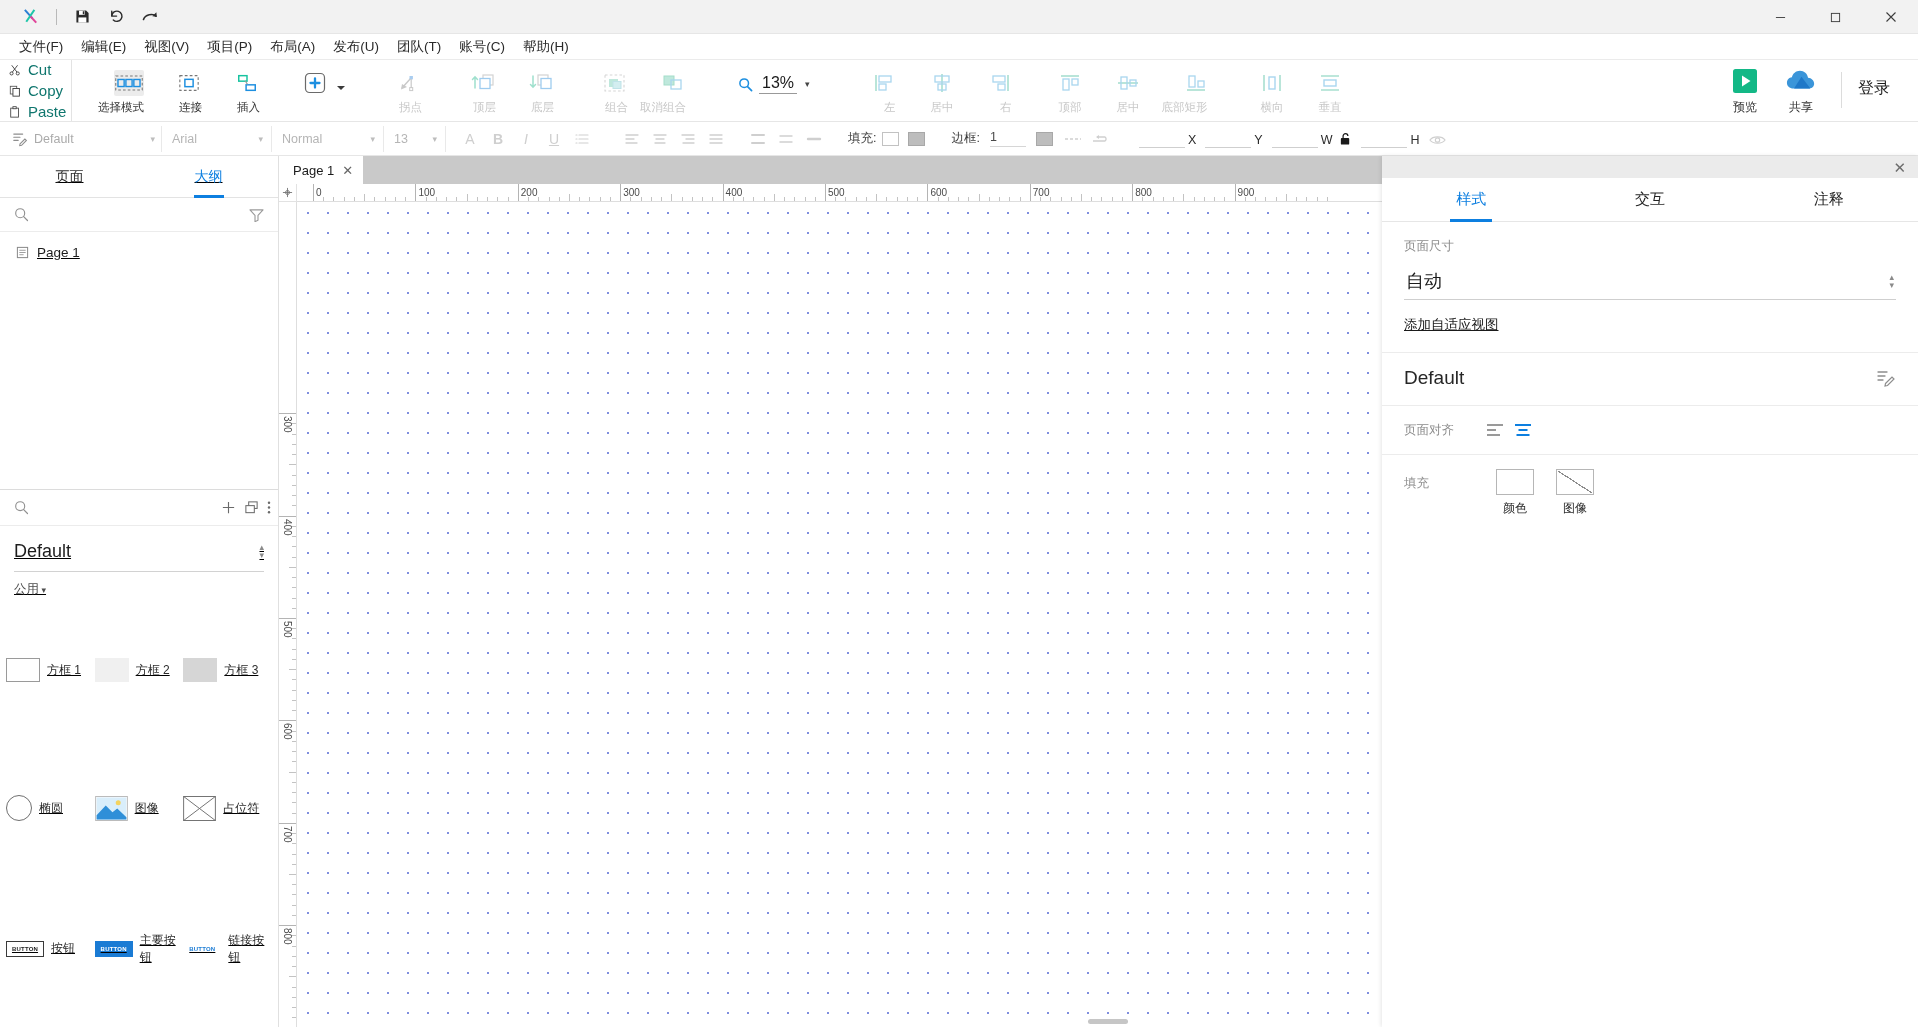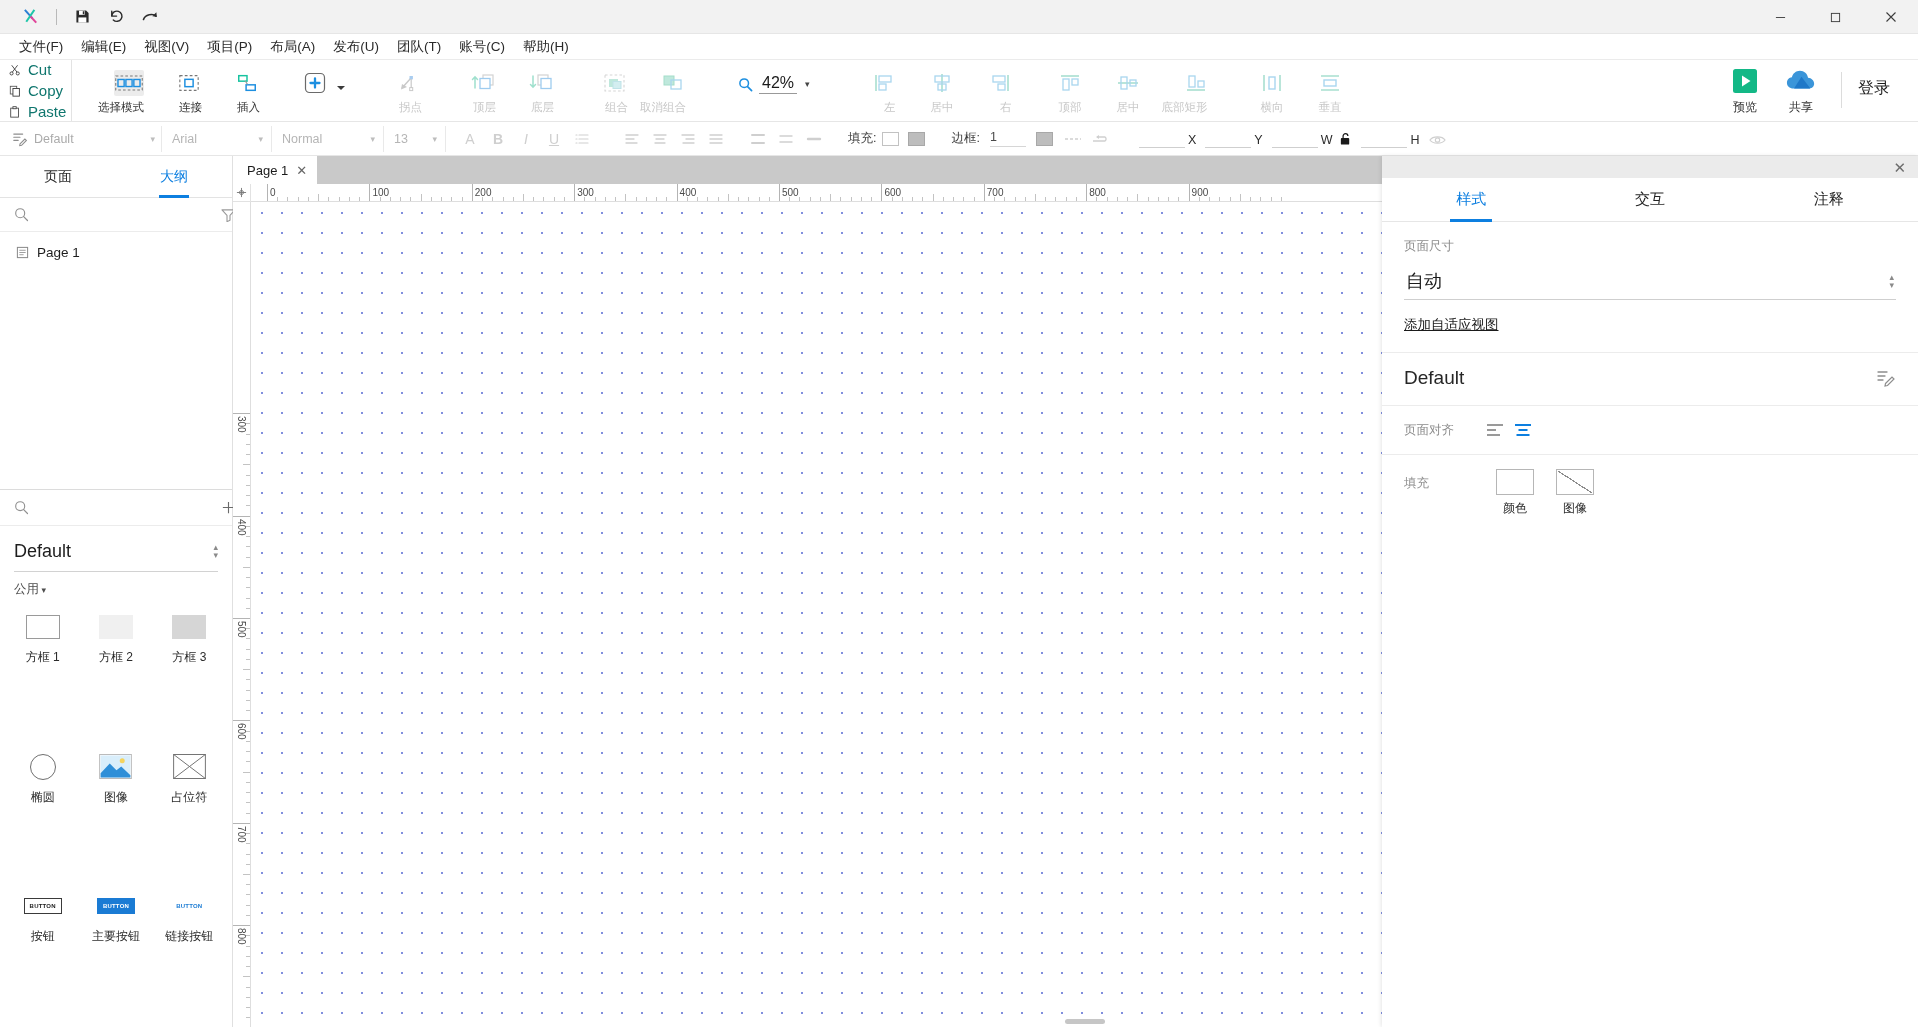--- a/index.html
+++ b/index.html
@@ -104,21 +104,21 @@
     width: 36px; height: 17px; border-bottom: 1px solid #d6d6d6; margin: 0 4px; cursor: text;
   }
   .fb-coord { display: flex; align-items: flex-end; gap: 3px; }
   .fb-cline { width: 46px; border-bottom: 1px solid #cfcfcf; height: 18px; cursor: text; }
   .fb-clabel { font-size: 12.5px; color: #2c2c2c; padding-bottom: 1px; }
 
   
   .body { flex: 1; display: flex; min-height: 0; position: relative; }
 
   
-  .leftpanel { width: 233px; background: #fff; border-right: 1px solid #e0e0e0; display: flex; flex-direction: column; flex: none; }
+  .leftpanel { width: 279px; background: #fff; border-right: 1px solid #e0e0e0; display: flex; flex-direction: column; flex: none; text-decoration: underline; }
   .tabrow { height: 42px; display: flex; border-bottom: 1px solid #e3e3e3; flex: none; }
   .tab {
     flex: 1; display: flex; align-items: center; justify-content: center; font-size: 14px;
     color: #2b2b2b; cursor: pointer; position: relative;
   }
   .tab.active { color: #0d7fe0; }
   .tab.active::after {
     content: ''; position: absolute; bottom: -1px; left: 50%; transform: translateX(-50%);
     width: 30px; height: 3px; background: #0d7fe0;
   }
@@ -147,21 +147,21 @@
   .libsel {
     height: 40px; display: flex; align-items: center; justify-content: space-between;
     margin: 6px 14px 0; border-bottom: 1px solid #d2d2d2; cursor: pointer;
   }
   .libsel .name { font-size: 18px; color: #1d1d1d; }
   .libcat { padding: 9px 14px 4px; font-size: 12.5px; color: #4d4d4d; cursor: pointer; }
   .libgrid {
     flex: 1; overflow: auto; display: grid; grid-template-columns: repeat(3, 1fr);
     row-gap: 14px; padding: 6px 6px 14px;
   }
-  .libitem { display: flex; flex-direction: column; align-items: center; gap: 7px; cursor: pointer; padding: 4px 0; }
+  .libitem { display: flex; flex-direction: row; align-items: center; gap: 7px; cursor: pointer; padding: 4px 0; }
   .libitem .thumb { height: 30px; display: flex; align-items: center; justify-content: center; }
   .libitem .cap { font-size: 12px; color: #2b2b2b; }
   .sh-box1 { width: 34px; height: 24px; border: 1px solid #9a9a9a; background: #fff; }
   .sh-box2 { width: 34px; height: 24px; background: #f0f0f0; }
   .sh-box3 { width: 34px; height: 24px; background: #d6d6d6; }
   .sh-circle { width: 26px; height: 26px; border: 1px solid #6f6f6f; border-radius: 50%; }
   .sh-btn {
     width: 38px; height: 16px; border: 1px solid #3a3a3a; display: flex; align-items: center;
     justify-content: center; font-size: 6px; font-weight: bold; letter-spacing: .2px; color: #1a1a1a; background: #fff;
   }
@@ -452,21 +452,21 @@
       </div>
     </div>
 
     <div class="zoombox" style="margin-left:42px;">
       <span>
         <svg class="svgi" width="15" height="15" viewBox="0 0 16 16">
           <circle cx="6.6" cy="6.6" r="4.6" fill="none" stroke="#1d8fe0" stroke-width="1.6"></circle>
           <path d="M10.2 10.2 L14.5 14.5" stroke="#1d8fe0" stroke-width="1.8" stroke-linecap="round"></path>
         </svg>
       </span>
-      <span class="zoomval">42%</span>
+      <span class="zoomval">13%</span>
       <span class="caret">▾</span>
     </div>
 
     <div class="tgroup" style="margin-left:18px;">
       <div class="tbtn disabled">
         <span class="glyph">
           <svg class="svgi" width="24" height="22" viewBox="0 0 24 22">
             <path d="M4 3 L4 19" stroke="#a8dfd0" stroke-width="1.6"></path>
             <rect x="7" y="4" width="12" height="6" fill="none" stroke="#a9d6ef" stroke-width="1.3"></rect>
             <rect x="7" y="12" width="7" height="6" fill="none" stroke="#a9d6ef" stroke-width="1.3"></rect>

